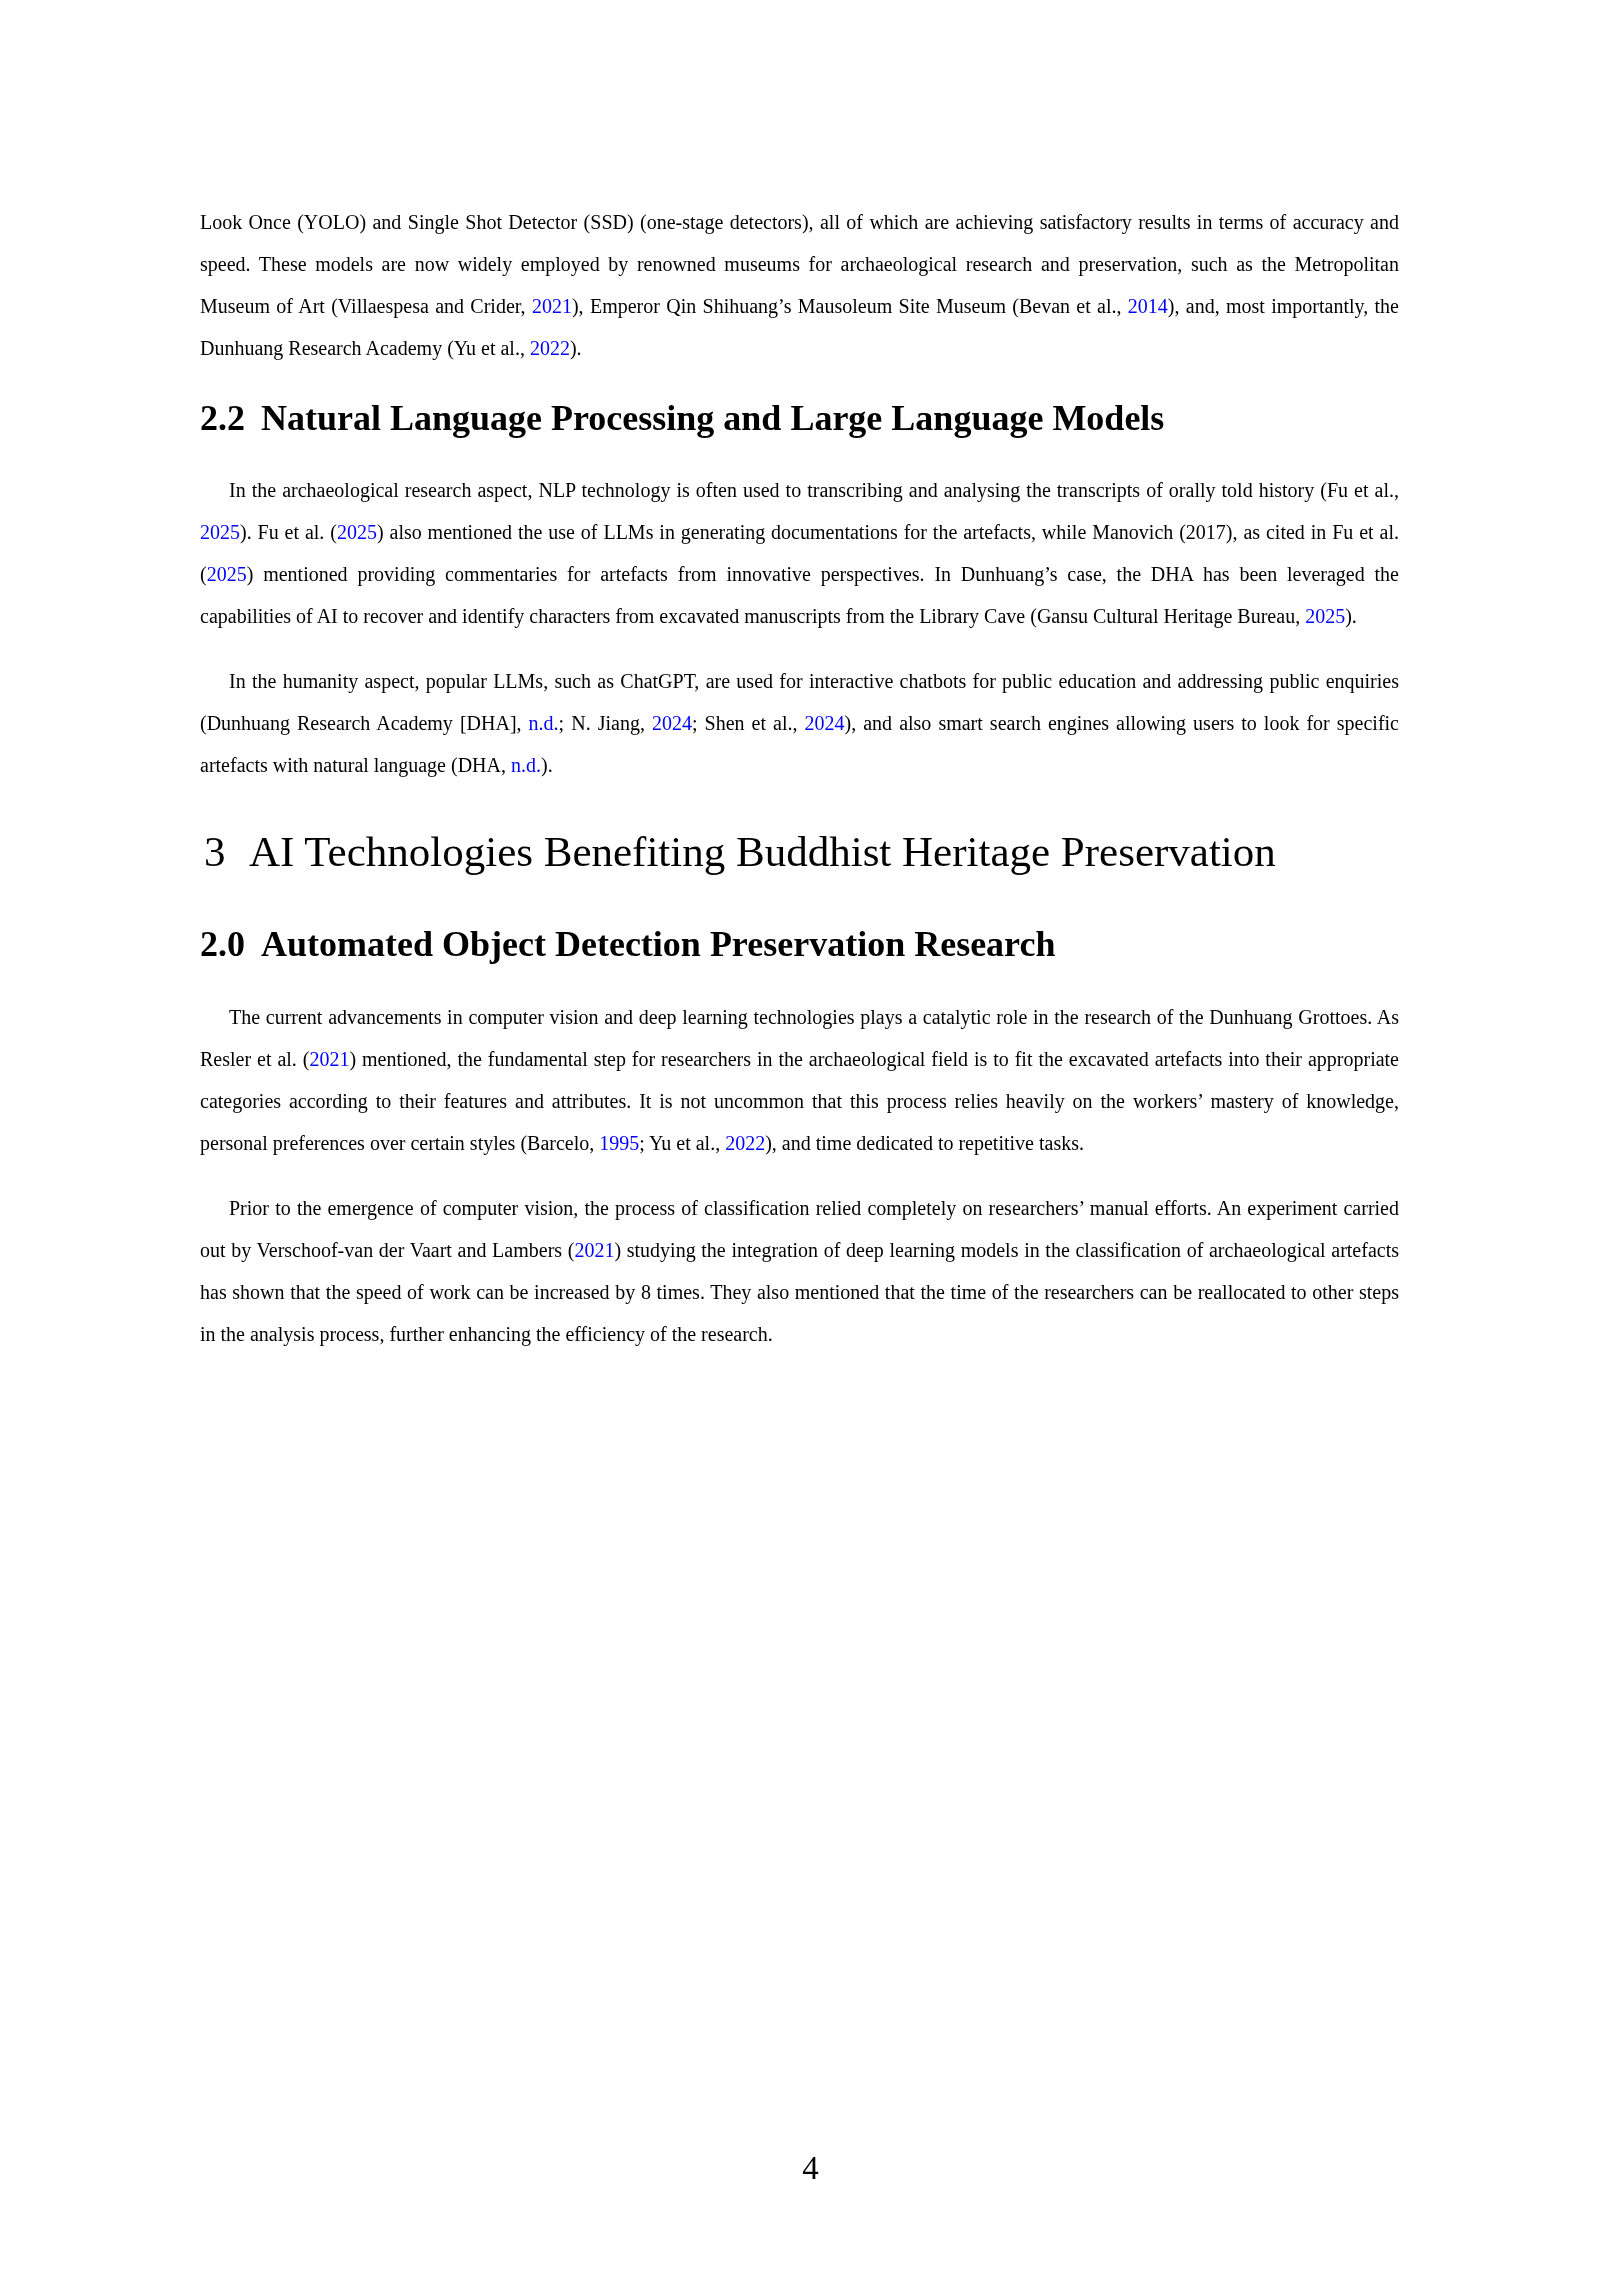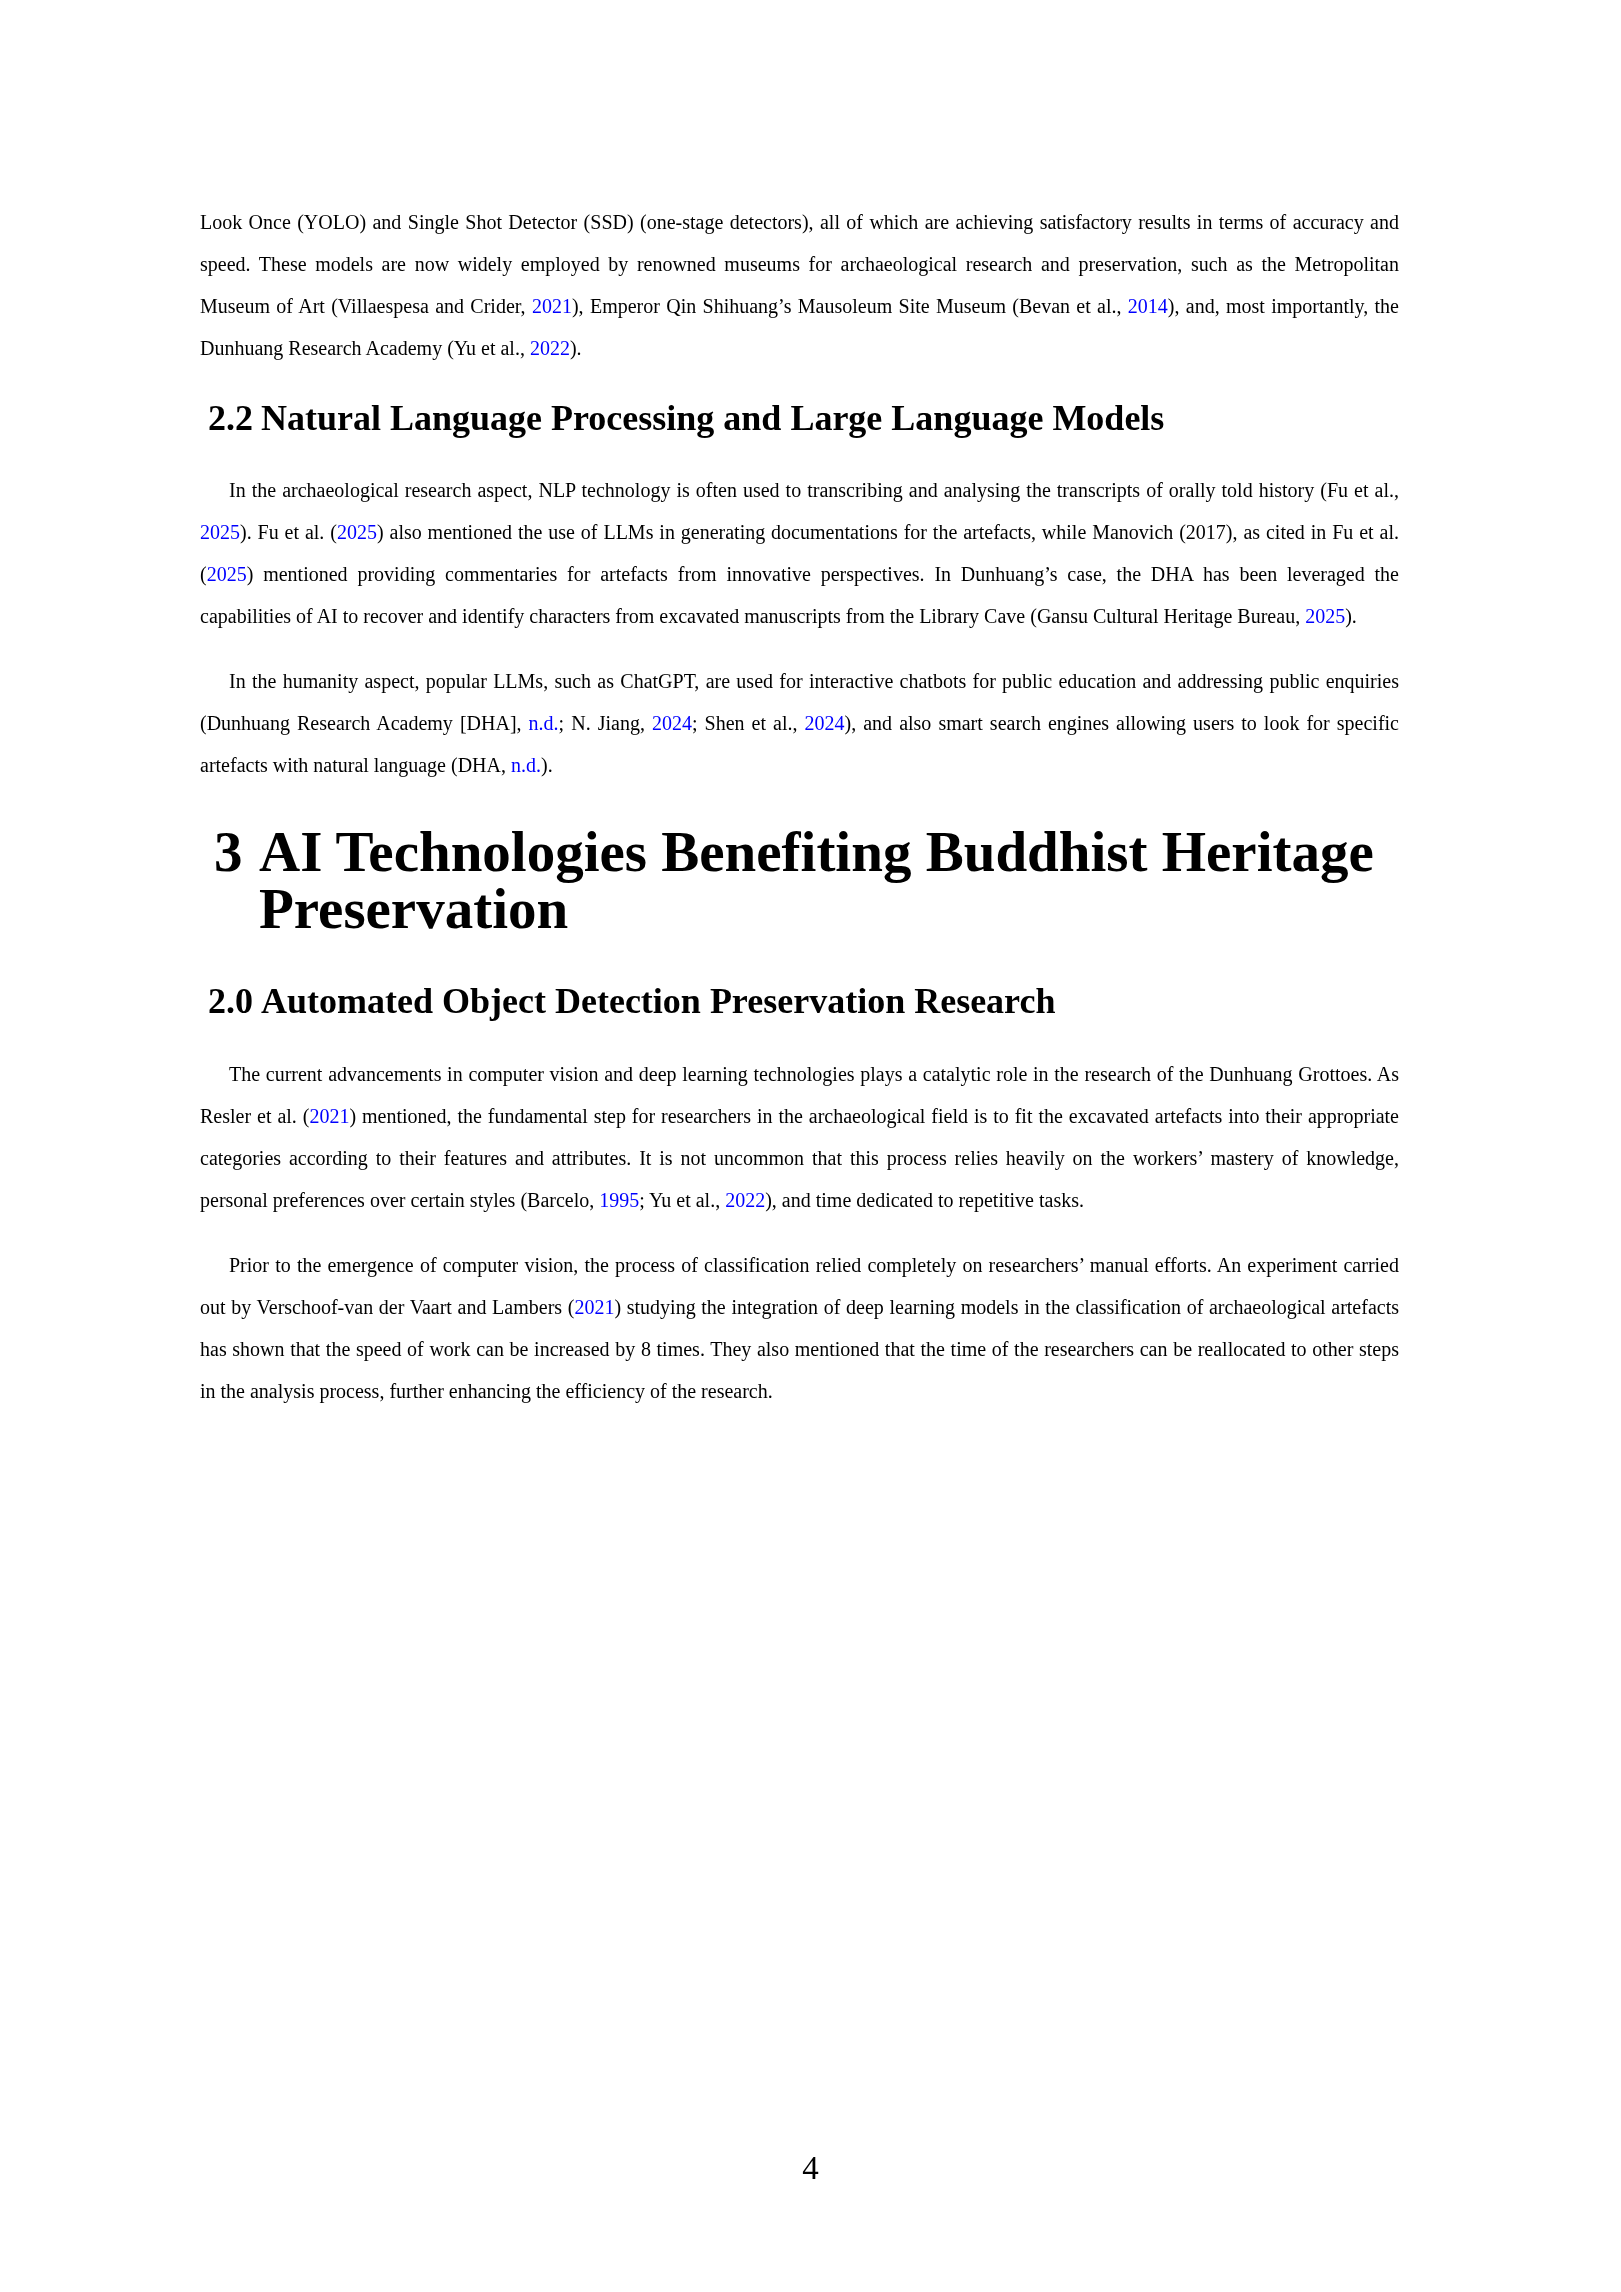--- a/index.html
+++ b/index.html
@@ -33,27 +33,26 @@
   }
   h2.subsection {
     font-size: 36px;
     line-height: 47px;
     font-weight: bold;
     margin: 25.5px 0 27.4px 0;
   }
   h2.subsection .sub-num {
     display: inline-block;
     min-width: 61px;
-    text-align: center;
   }
   h1.section {
-    font-size: 57px;
+    font-size: 43px;
     line-height: 57px;
-    font-weight: bold;
-    margin: 37px 0 41px 14px;
+    font-weight: normal;
+    margin: 37px 0 41px 4px;
     padding-left: 45px;
     text-indent: -45px;
   }
   h1.section .sec-num {
     display: inline-block;
     width: 45px;
     text-indent: 0;
   }
   .page-number {
     position: absolute;

